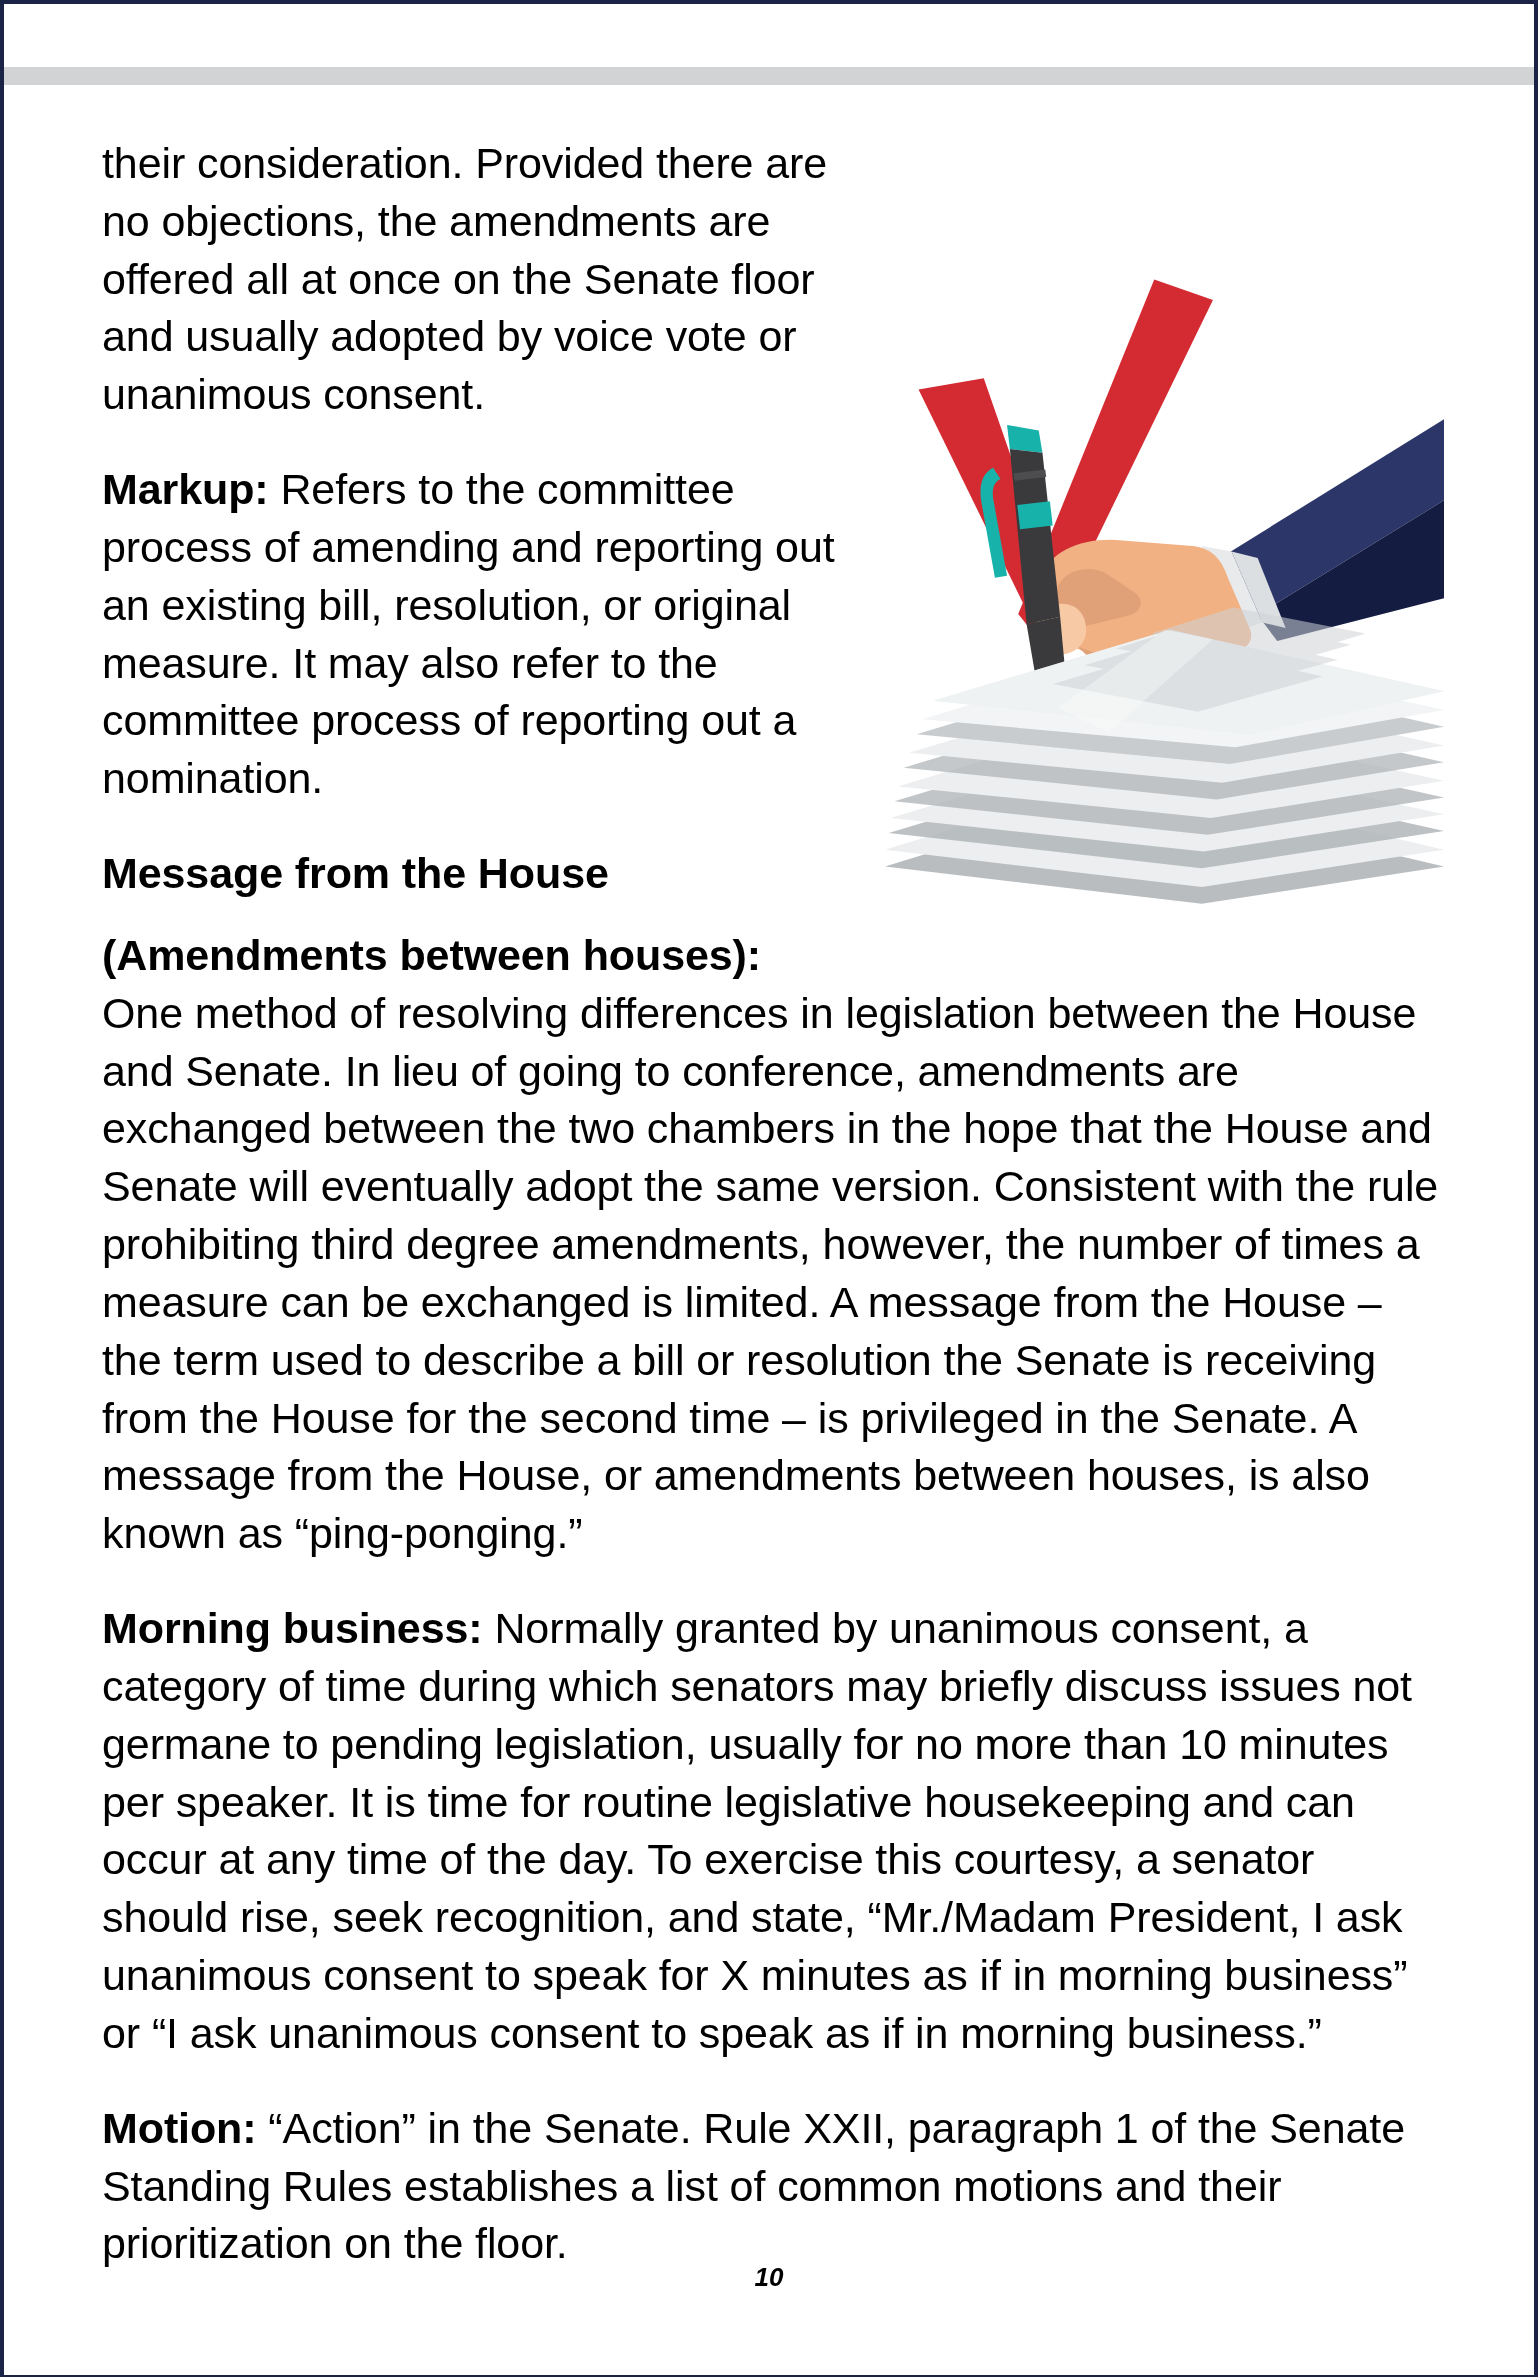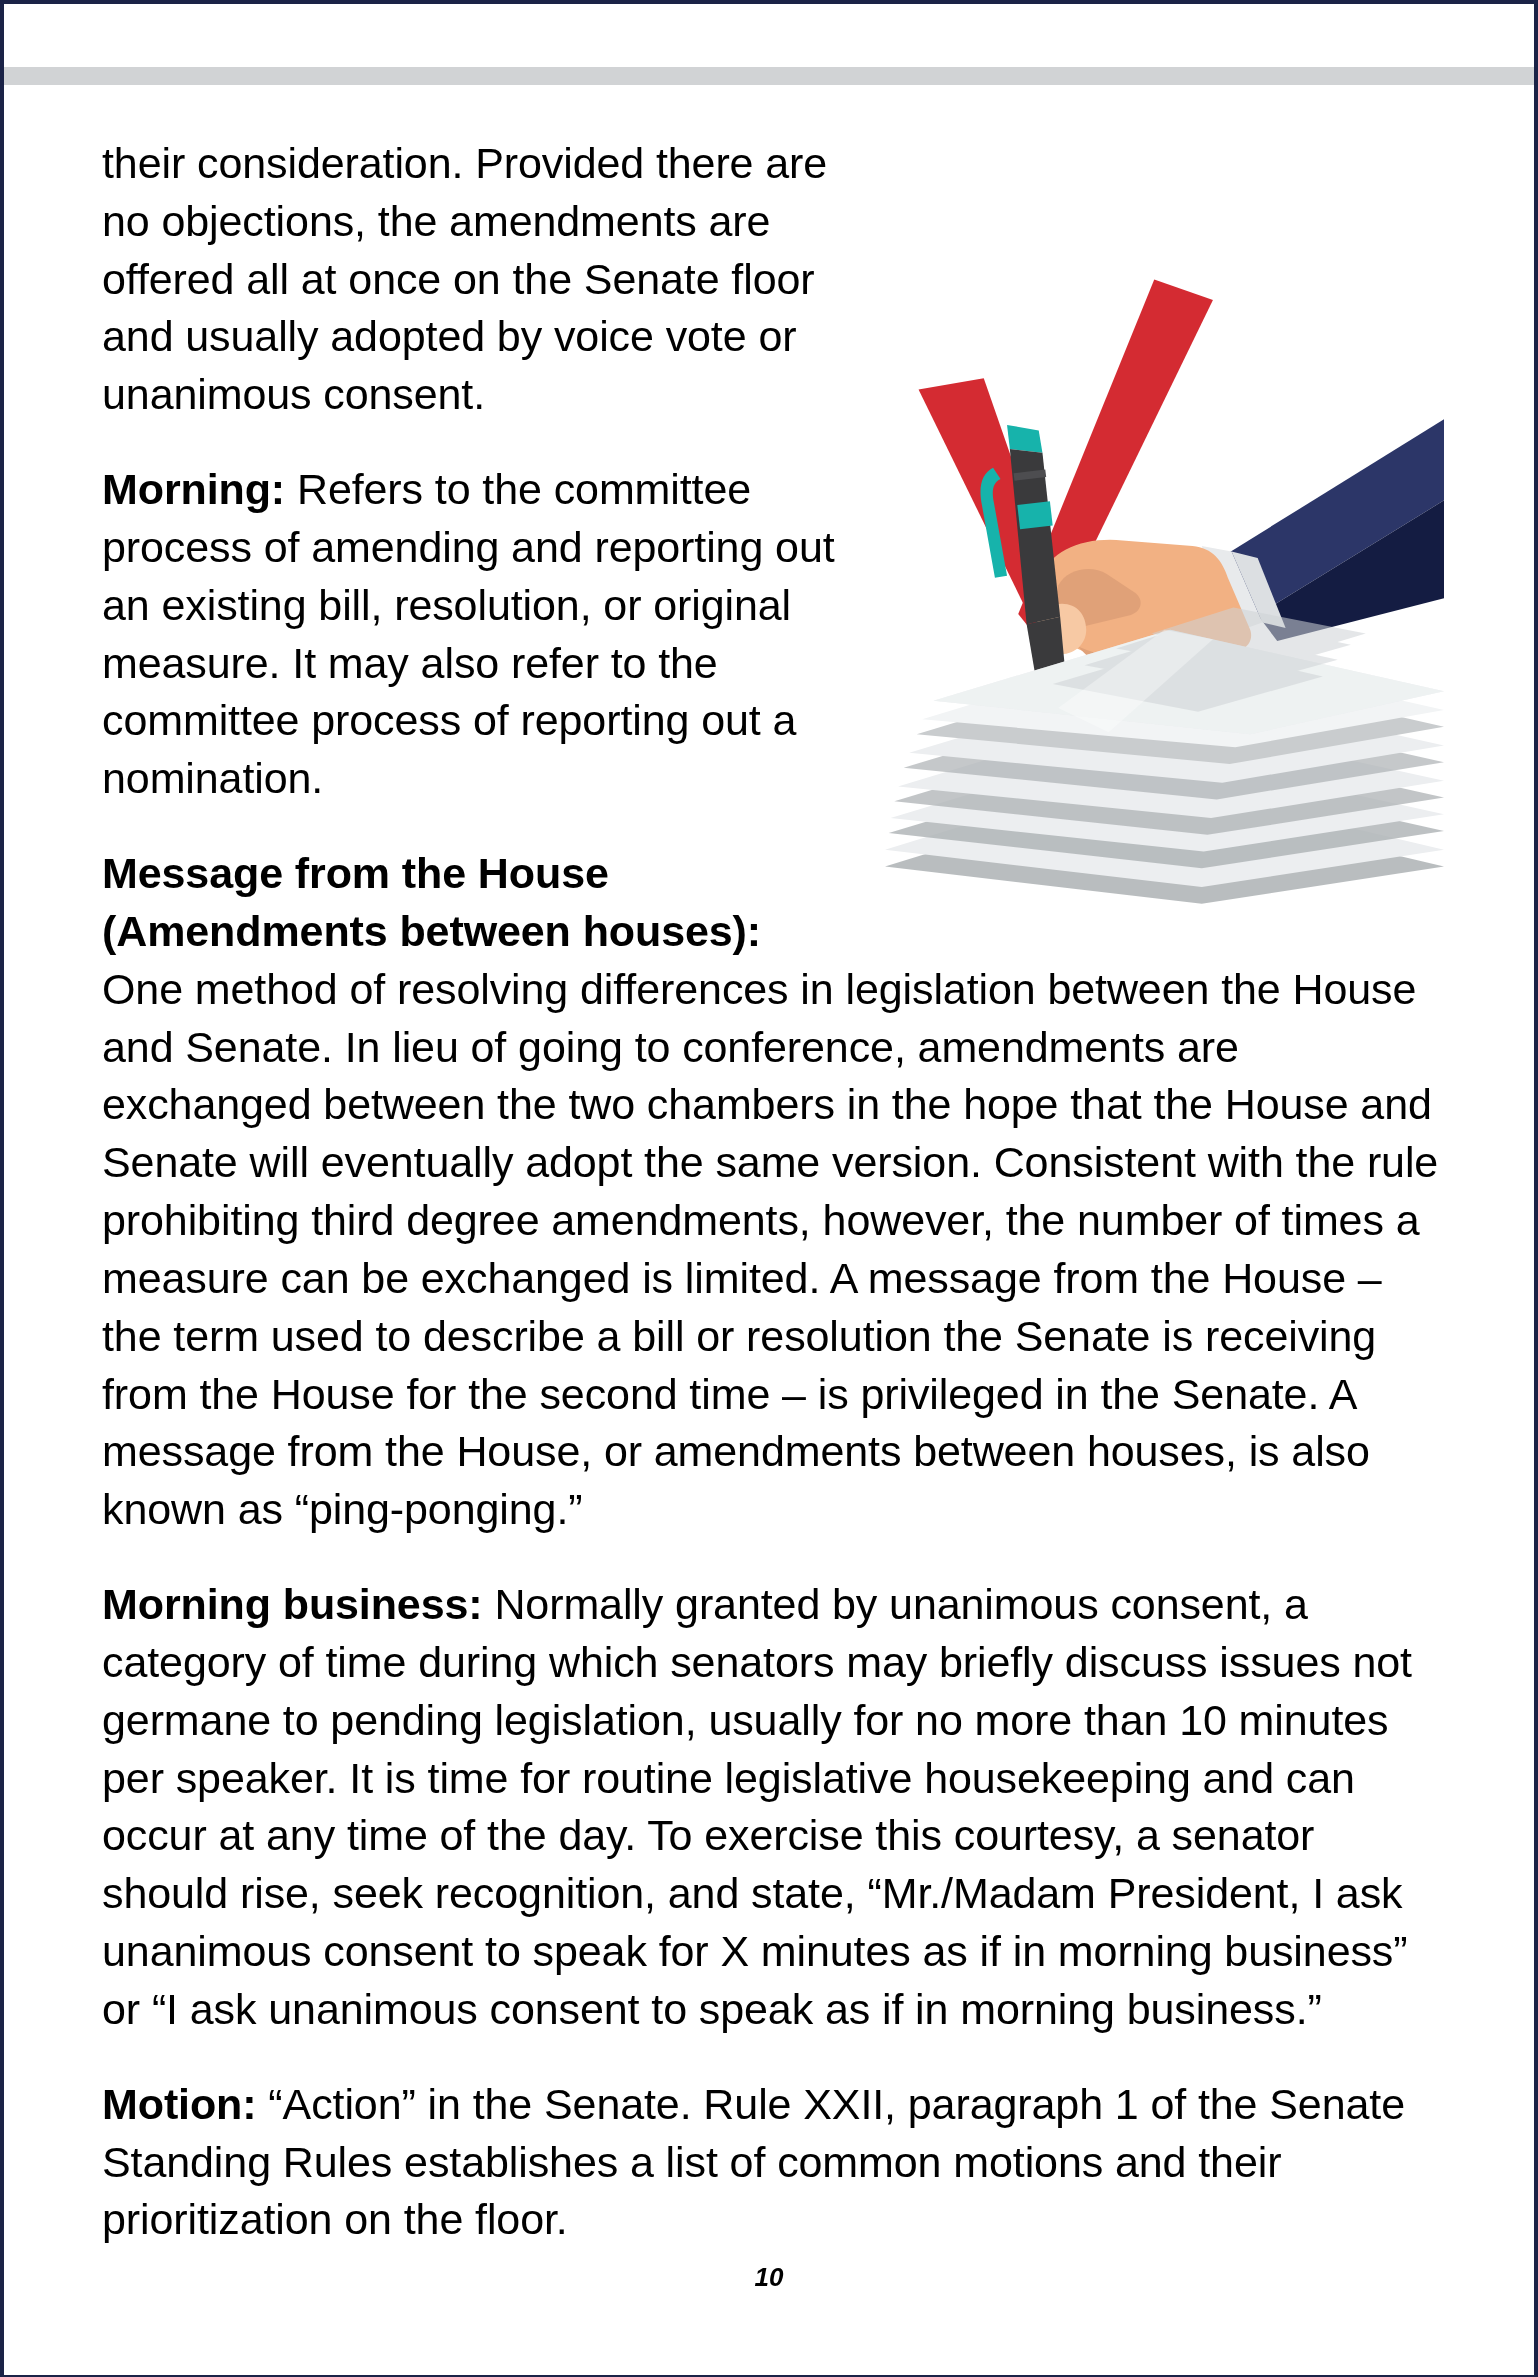--- a/index.html
+++ b/index.html
@@ -65,20 +65,21 @@
     font-weight: 400;
   }
   p.body:last-of-type { margin-bottom: 0; }
 
   .term {
     font-weight: 700;
   }
   .heading-block {
     font-weight: 700;
     display: block;
+    margin-top: 24px;
   }
 
   
   .folio {
     position: absolute;
     left: 0;
     right: 0;
     top: 2258px;
     text-align: center;
     font-size: 26px;
@@ -174,21 +175,21 @@
         </g>
 
       </svg>
     </div>
 
     <p class="body">
       <span>their consideration. Provided there are no objections, the amendments are offered all at once on the Senate floor and usually adopted by voice vote or unanimous consent.</span>
     </p>
 
     <p class="body">
-      <span class="term">Morning:</span><span> Refers to the committee process of amending and reporting out an existing bill, resolution, or original measure. It may also refer to the committee process of reporting out a nomination.</span>
+      <span class="term">Markup:</span><span> Refers to the committee process of amending and reporting out an existing bill, resolution, or original measure. It may also refer to the committee process of reporting out a nomination.</span>
     </p>
 
     <p class="body">
       <span class="heading-block">Message from the House</span><span class="heading-block">(Amendments between houses):</span><span>One method of resolving differences in legislation between the House and Senate. In lieu of going to conference, amendments are exchanged between the two chambers in the hope that the House and Senate will eventually adopt the same version. Consistent with the rule prohibiting third degree amendments, however, the number of times a measure can be exchanged is limited. A message from the House – the term used to describe a bill or resolution the Senate is receiving from the House for the second time – is privileged in the Senate. A message from the House, or amendments between houses, is also known as “ping-ponging.”</span>
     </p>
 
     <p class="body">
       <span class="term">Morning business:</span><span> Normally granted by unanimous consent, a category of time during which senators may briefly discuss issues not germane to pending legislation, usually for no more than 10 minutes per speaker. It is time for routine legislative housekeeping and can occur at any time of the day. To exercise this courtesy, a senator should rise, seek recognition, and state, “Mr./Madam President, I ask unanimous consent to speak for X minutes as if in morning business” or “I ask unanimous consent to speak as if in morning business.”</span>
     </p>
 

